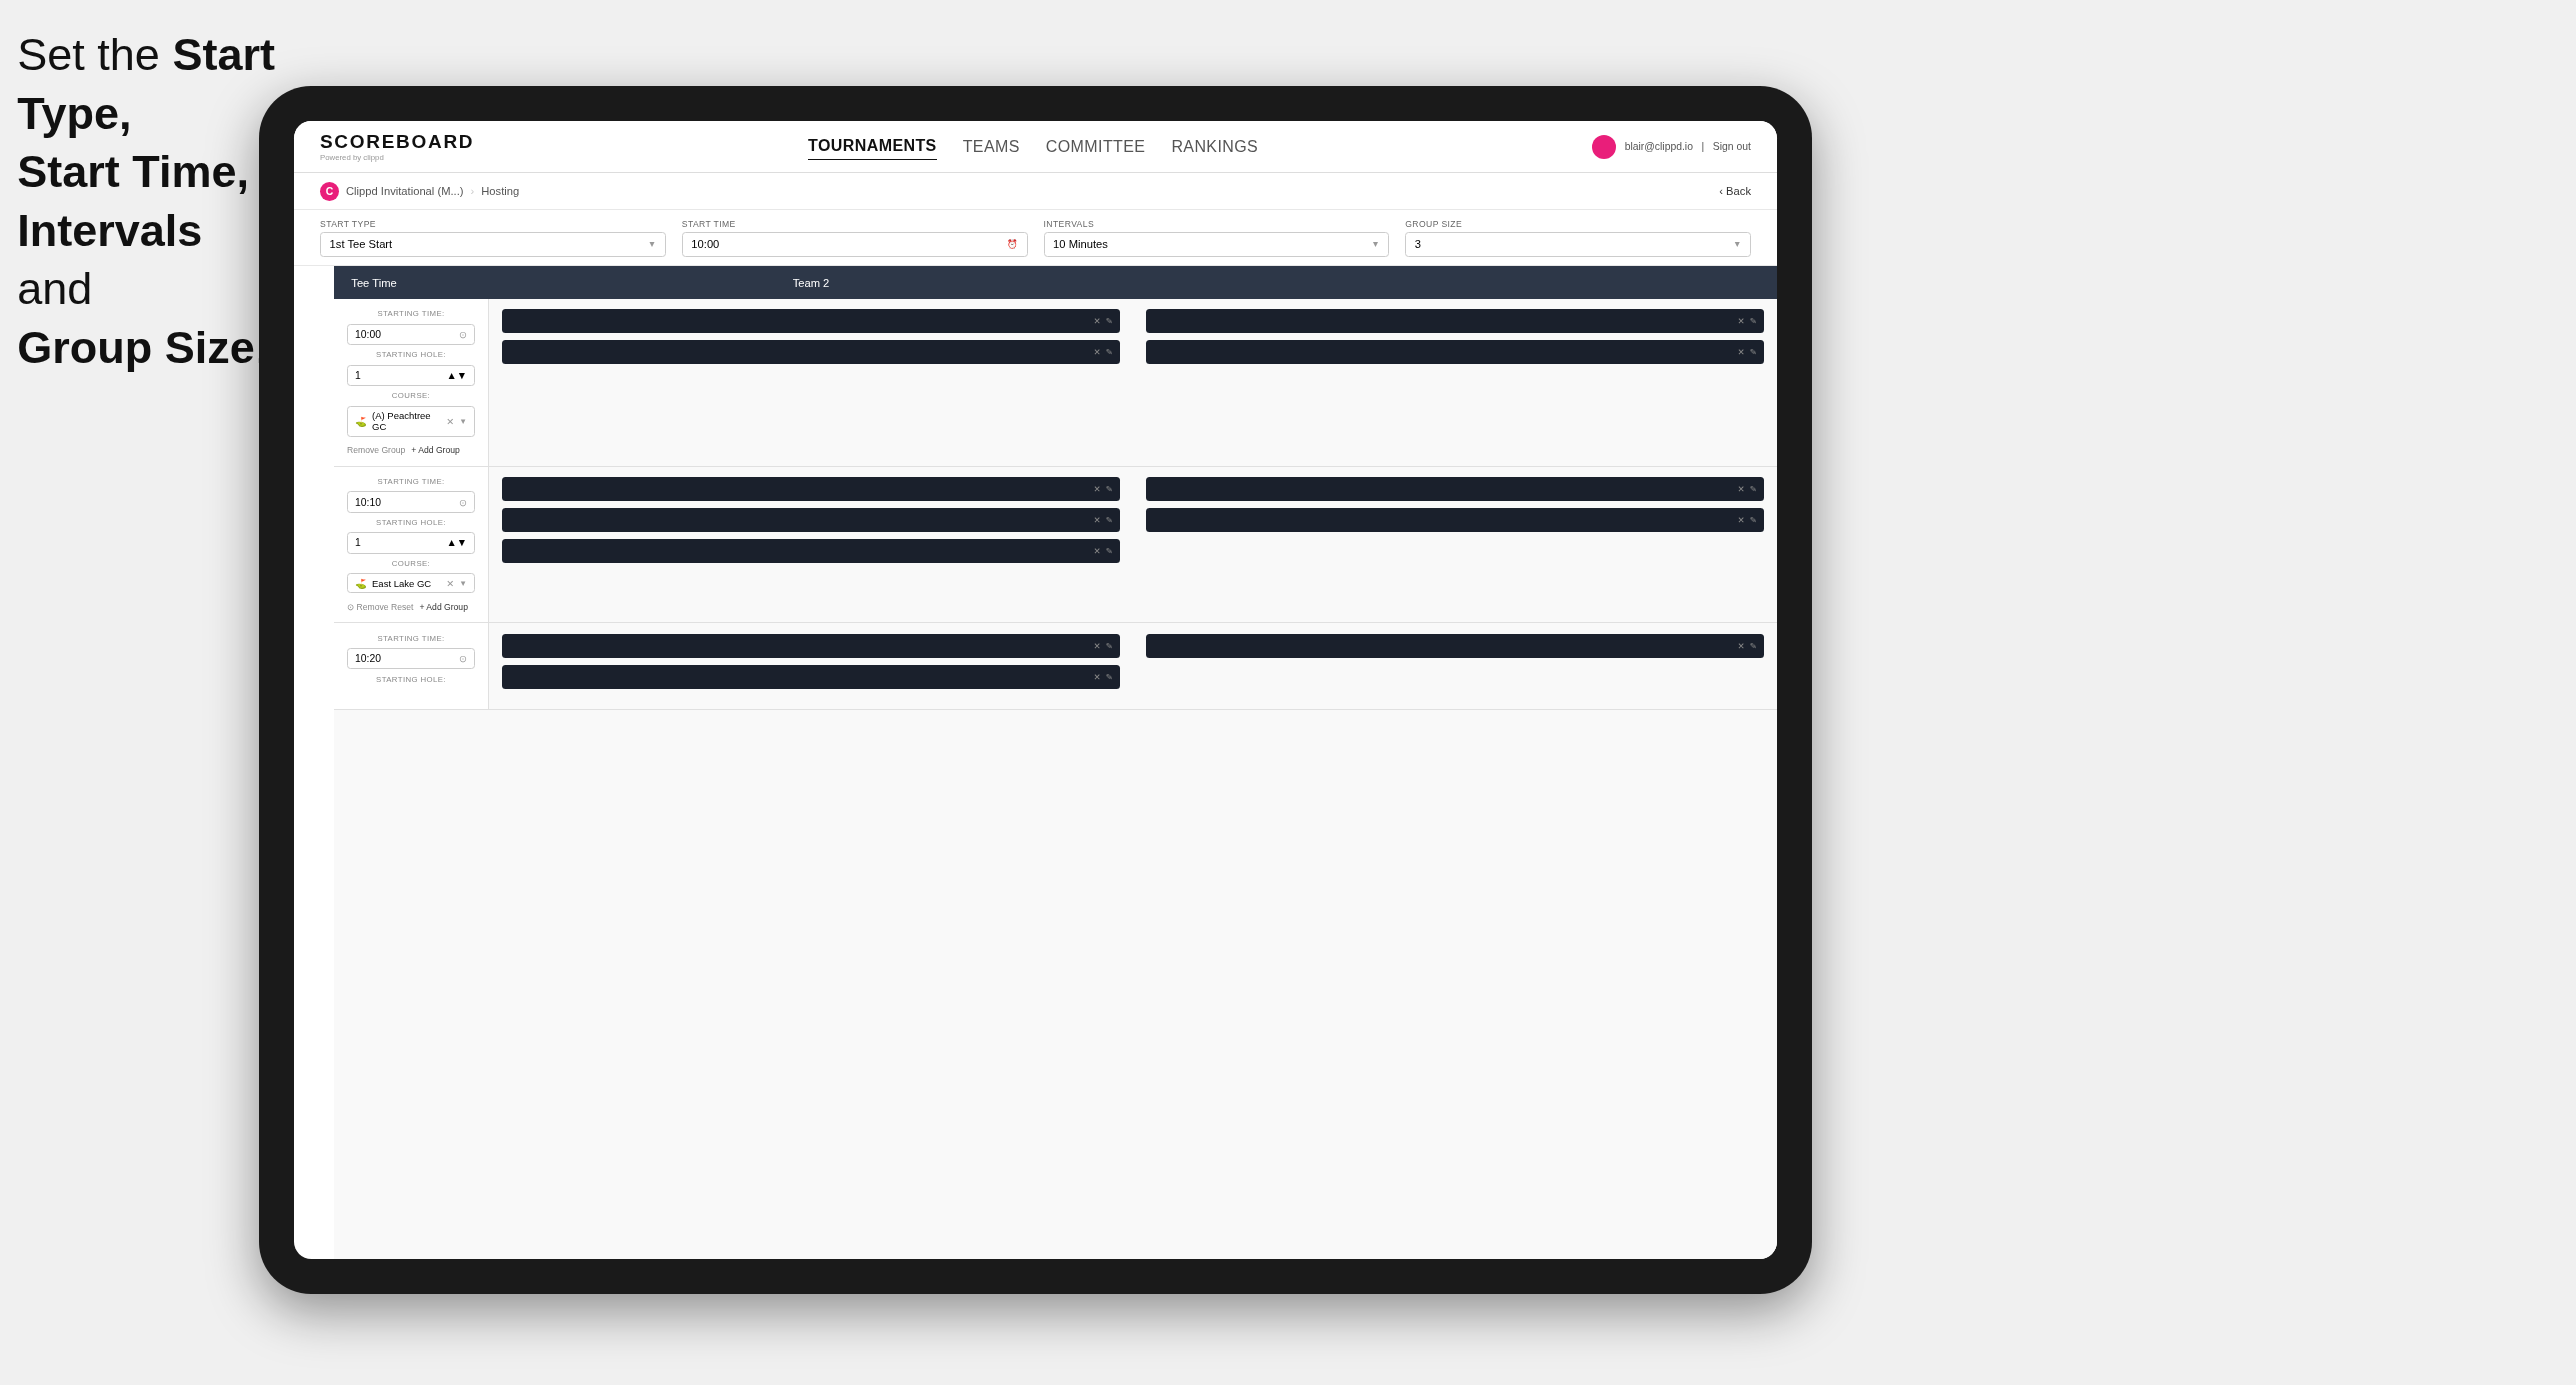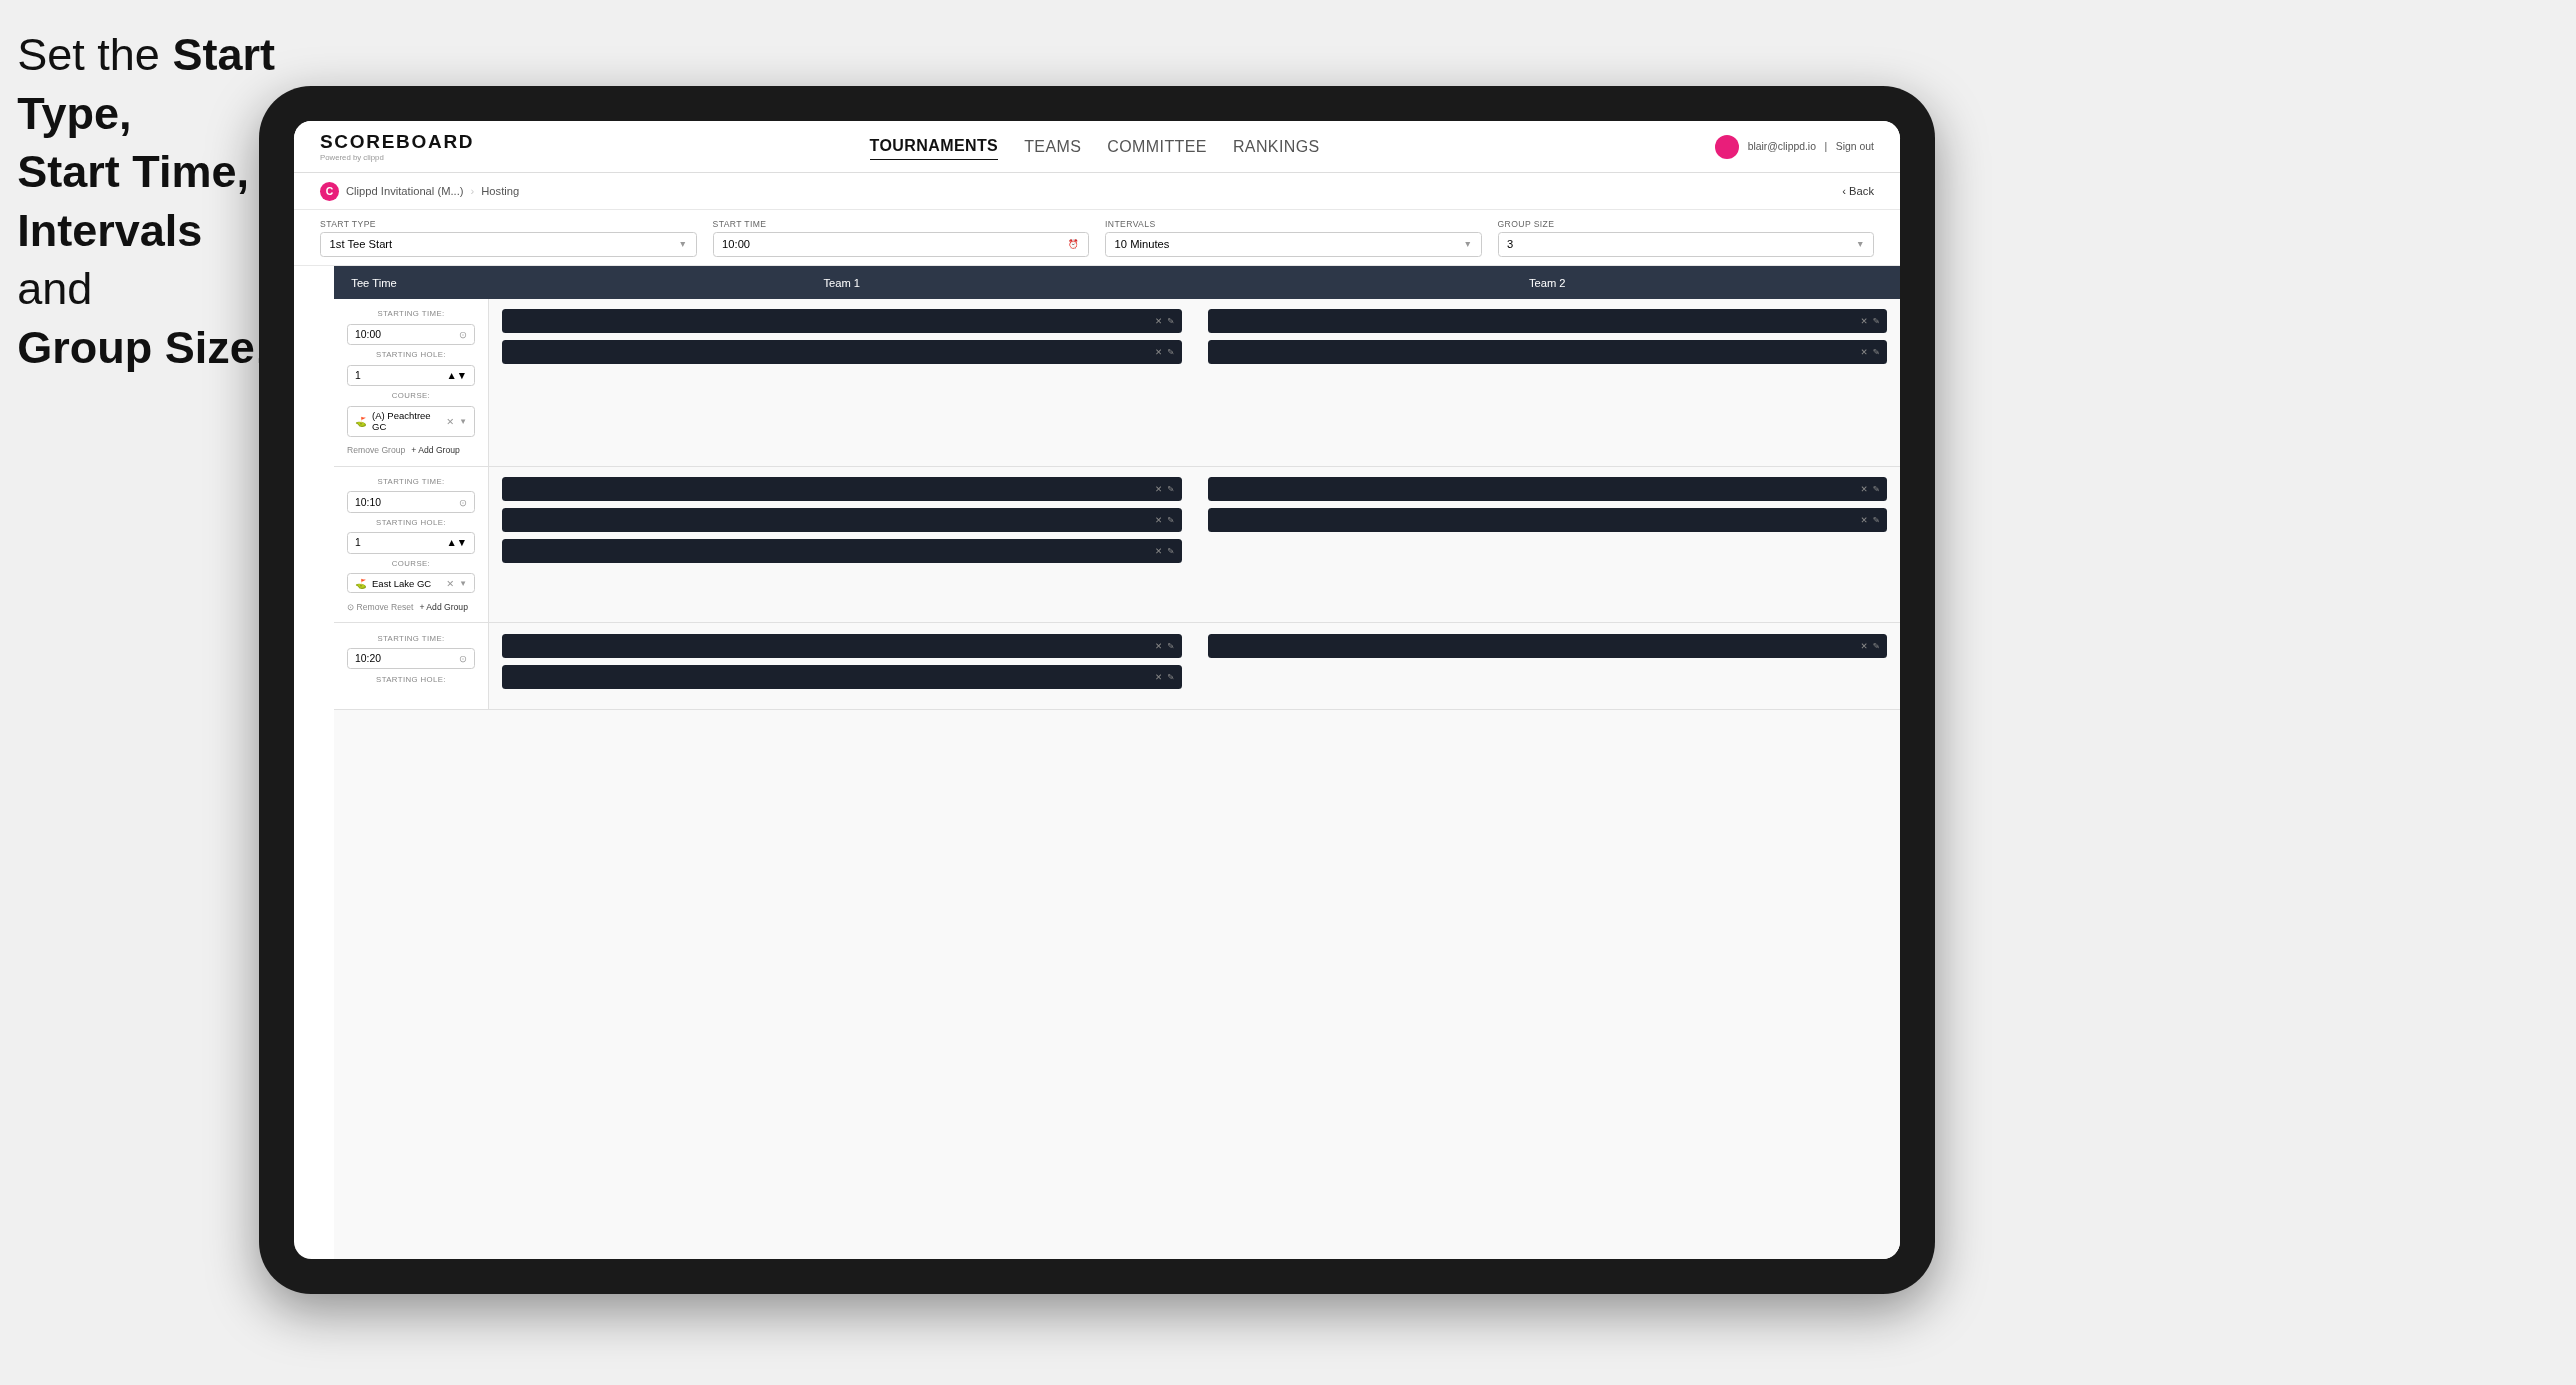--- a/index.html
+++ b/index.html
@@ -34,21 +34,21 @@
       width: 242px;
       height: 259px;
       pointer-events: none;
     }
 
     
     .tablet-frame {
       position: absolute;
       top: 86px;
       left: 259px;
-      width: 1676px;
+      width: 1553px;
       height: 1208px;
       background: #1a1a1a;
       border-radius: 52px;
       padding: 35px;
       box-shadow: 0 17.3px 52px rgba(0,0,0,0.4);
     }
 
     .tablet-screen {
       width: 100%;
       height: 100%;
@@ -486,21 +486,20 @@
           <span>3</span>
           <span class="chevron">▼</span>
         </div>
       </div>
     </div>
 
     <div class="table-area">
 
       <div class="table-header">
         <div class="table-header-cell">Tee Time</div>
-        <div class="table-header-cell">Team 1</div>
         <div class="table-header-cell">Team 2</div>
       </div>
 
       <div class="group-section">
         <div class="group-row">
           <div class="group-left">
             <span class="group-left-label">STARTING TIME:</span>
             <div class="group-left-input">
               <span>10:00</span>
               <span class="clock-icon">⊙</span>

